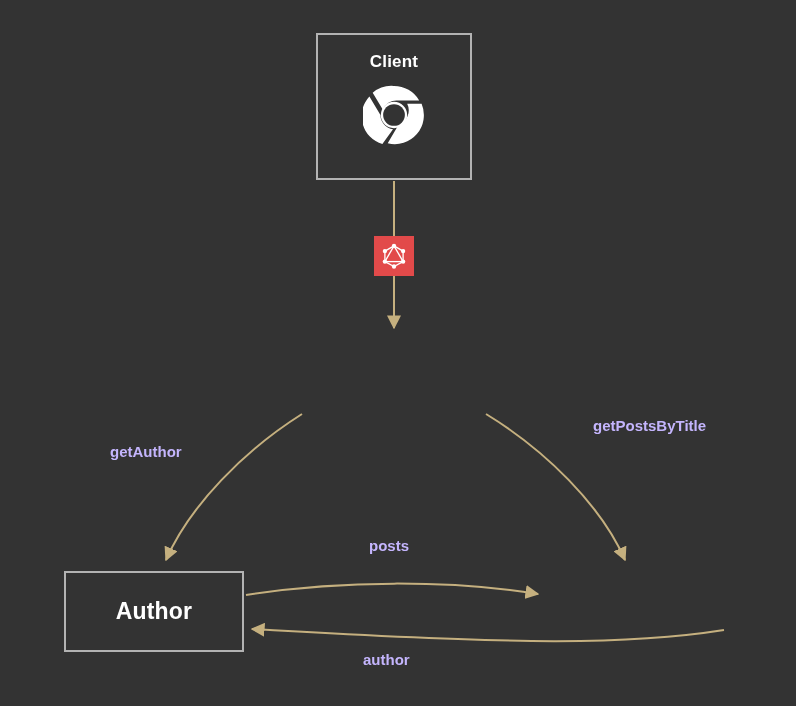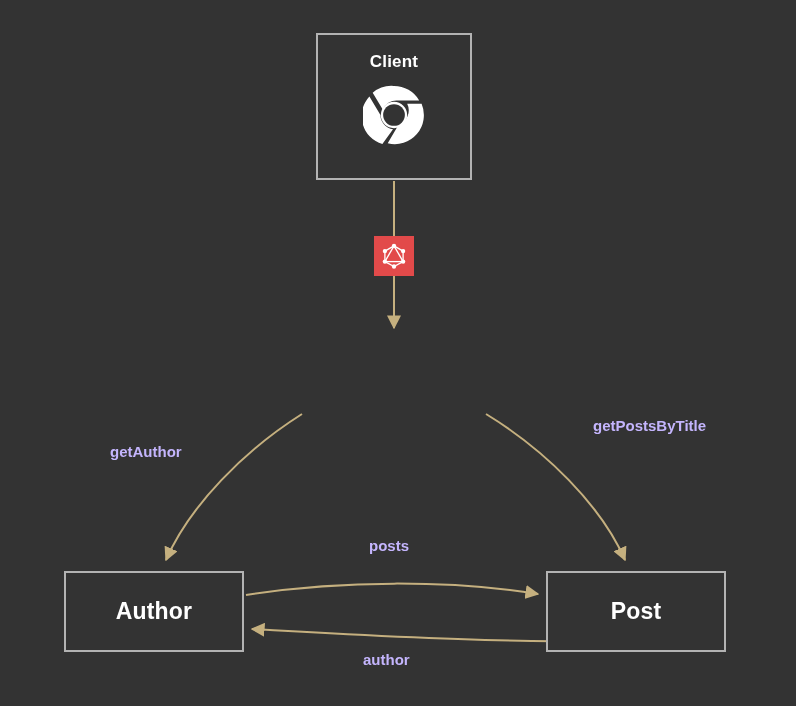--- a/index.html
+++ b/index.html
@@ -192,23 +192,20 @@
         <circle cx="7" cy="13" r="3.1"></circle>
       </g>
     </svg>
   </div>
 
 
   <div class="node-box" id="author-box">
     <span class="node-label">Author</span>
   </div>
 
-  <div class="node-box" id="post-box">
-    <span class="node-label">Post</span>
-  </div>
 
   <span class="edge-label" id="label-getauthor">getAuthor</span>
 
   <span class="edge-label" id="label-getpostsbytitle">getPostsByTitle</span>
 
   <span class="edge-label" id="label-posts">posts</span>
 
   <span class="edge-label" id="label-author">author</span>
 
 </div>

